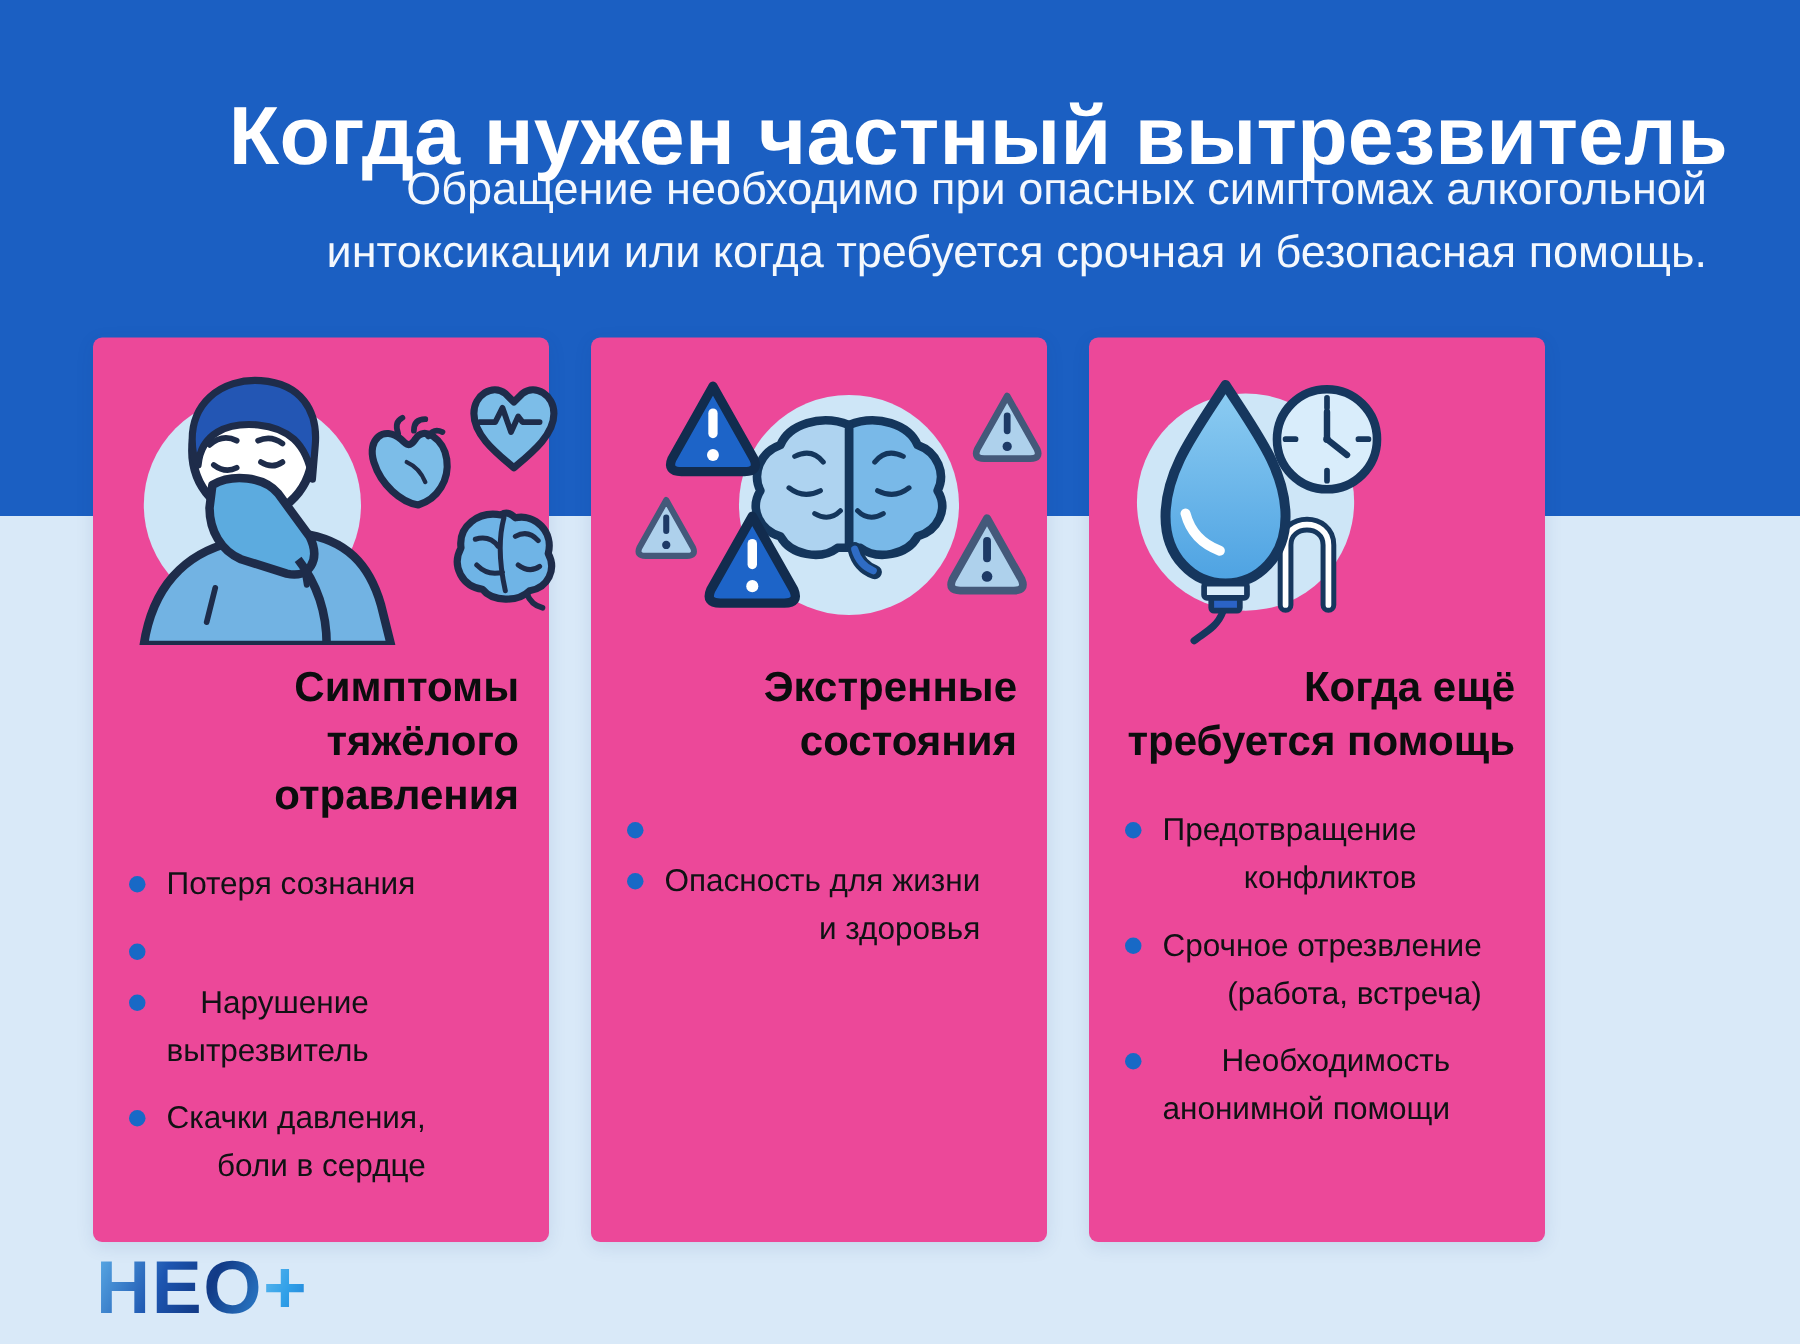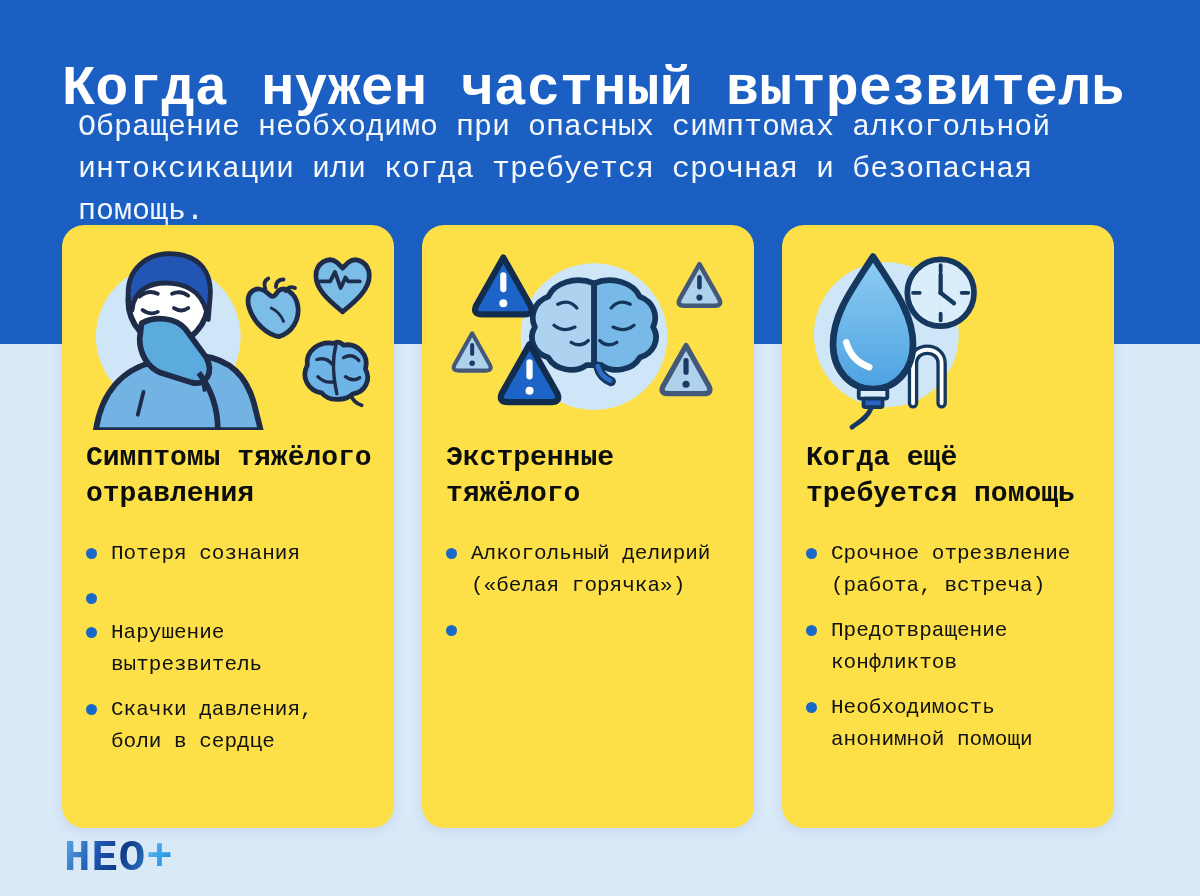--- a/index.html
+++ b/index.html
@@ -1,41 +1,42 @@
 <!DOCTYPE html>
 <html lang="ru"><head>
 <meta charset="utf-8">
 <style>
   html,body { margin:0; padding:0; background:#e8eef5; }
   .page {
     position:relative; width:1200px; height:896px; overflow:hidden;
     background:#d9e9f8;
-    font-family:Liberation Mono, monospace;
+    font-family:Liberation Sans, sans-serif;
+    text-align:right;
   }
   .header {
     position:absolute; top:0; left:0; width:1200px; height:344px;
     background:#1b5fc2;
   }
   .page-title {
     position:absolute; top:22px; left:62px; width:1090px;
     color:#ffffff; font-size:55px; line-height:62px; font-weight:800;
     letter-spacing:0.2px;
   }
   .page-subtitle {
     position:absolute; top:106px; left:78px; width:1060px;
     color:#f4f8fd; font-size:30px; line-height:42px; font-weight:400;
     white-space:pre-line;
   }
   .cards {
     position:absolute; top:225px; left:62px;
     display:flex; gap:28px;
   }
   .card {
-    width:332px; height:603px; box-sizing:border-box;
-    background:#fde047; border-radius:22px;
+    width:304px; height:603px; box-sizing:border-box;
+    background:#ec4899; border-radius:6px;
     box-shadow:0 3px 12px rgba(21,61,124,0.10);
     padding:24px 20px 0 24px;
   }
   .illu { display:block; width:296px; height:181px; }
   .card-title {
     margin:10px 0 0 0;
     font-size:28px; line-height:36px; font-weight:700; color:#0c0d0e;
     white-space:pre-line;
   }
   .card-list {
@@ -45,21 +46,21 @@
   .card-list li { display:flex; gap:14px; }
   .dot {
     flex:0 0 11px; width:11px; height:11px; border-radius:50%;
     background:#1869c6; margin-top:10px;
   }
   .li-text {
     font-size:21px; line-height:32px; color:#101214; white-space:pre-line;
   }
   .logo {
     position:absolute; left:64px; top:832px;
-    font-size:44px; font-weight:800; letter-spacing:1px; line-height:52px;
+    font-size:50px; font-weight:800; letter-spacing:1px; line-height:52px;
   }
   .logo .neo {
     background:linear-gradient(115deg,#5fb2ea 0%,#1d55b0 40%,#123a86 65%,#2f86d4 100%);
     -webkit-background-clip:text; background-clip:text; color:transparent;
   }
   .logo .plus {
     background:linear-gradient(115deg,#6cc0f0 0%,#2f9fe8 55%,#1f78d0 100%);
     -webkit-background-clip:text; background-clip:text; color:transparent;
   }
 </style>
@@ -159,29 +160,29 @@
           <rect x="23.5" y="15" width="5" height="16" rx="2.5" fill="#1d3a66"></rect>
           <circle cx="26" cy="40" r="3.4" fill="#1d3a66"></circle>
         </g>
         <g transform="translate(223,98) scale(1.1)">
           <path d="M26,3 L48,42 Q51,49 43,49 L9,49 Q1,49 4,42 Z" fill="#aed1ec" stroke="#44597a" stroke-width="5" stroke-linejoin="round"></path>
           <rect x="23.5" y="15" width="5" height="16" rx="2.5" fill="#1d3a66"></rect>
           <circle cx="26" cy="40" r="3.4" fill="#1d3a66"></circle>
         </g>
       </svg>
       <h2 class="card-title">Экстренные
-тяжёлого</h2>
+состояния</h2>
       <ul class="card-list">
         <li>
             <span class="dot"></span>
-            <span class="li-text">Алкогольный делирий
-(«белая горячка»)</span>
-          </li>
-        <li>
-            <span class="dot"></span>
+          </li>
+        <li>
+            <span class="dot"></span>
+            <span class="li-text">Опасность для жизни
+и здоровья</span>
           </li>
       </ul>
     </div>
 
     <div class="card">
       <svg class="illu" viewBox="0 0 310 190" aria-hidden="true">
         <defs>
           <linearGradient id="dropGrad" x1="0" y1="0" x2="0" y2="1">
             <stop offset="0" stop-color="#8ecdf2"></stop>
             <stop offset="1" stop-color="#4da2e2"></stop>
@@ -204,27 +205,27 @@
           <rect x="55" y="147" width="30" height="10" rx="2" fill="#d9edfb" stroke="#16375e" stroke-width="4"></rect>
           <rect x="60" y="157" width="20" height="9" rx="2" fill="#2b63c6" stroke="#16375e" stroke-width="4"></rect>
           <path d="M68,167 C64,178 54,182 48,187" fill="none" stroke="#16375e" stroke-width="5" stroke-linecap="round"></path>
         </g>
       </svg>
       <h2 class="card-title">Когда ещё
 требуется помощь</h2>
       <ul class="card-list">
         <li>
             <span class="dot"></span>
+            <span class="li-text">Предотвращение
+конфликтов</span>
+          </li>
+        <li>
+            <span class="dot"></span>
             <span class="li-text">Срочное отрезвление
 (работа, встреча)</span>
-          </li>
-        <li>
-            <span class="dot"></span>
-            <span class="li-text">Предотвращение
-конфликтов</span>
           </li>
         <li>
             <span class="dot"></span>
             <span class="li-text">Необходимость
 анонимной помощи</span>
           </li>
       </ul>
     </div>
 
   </div>

